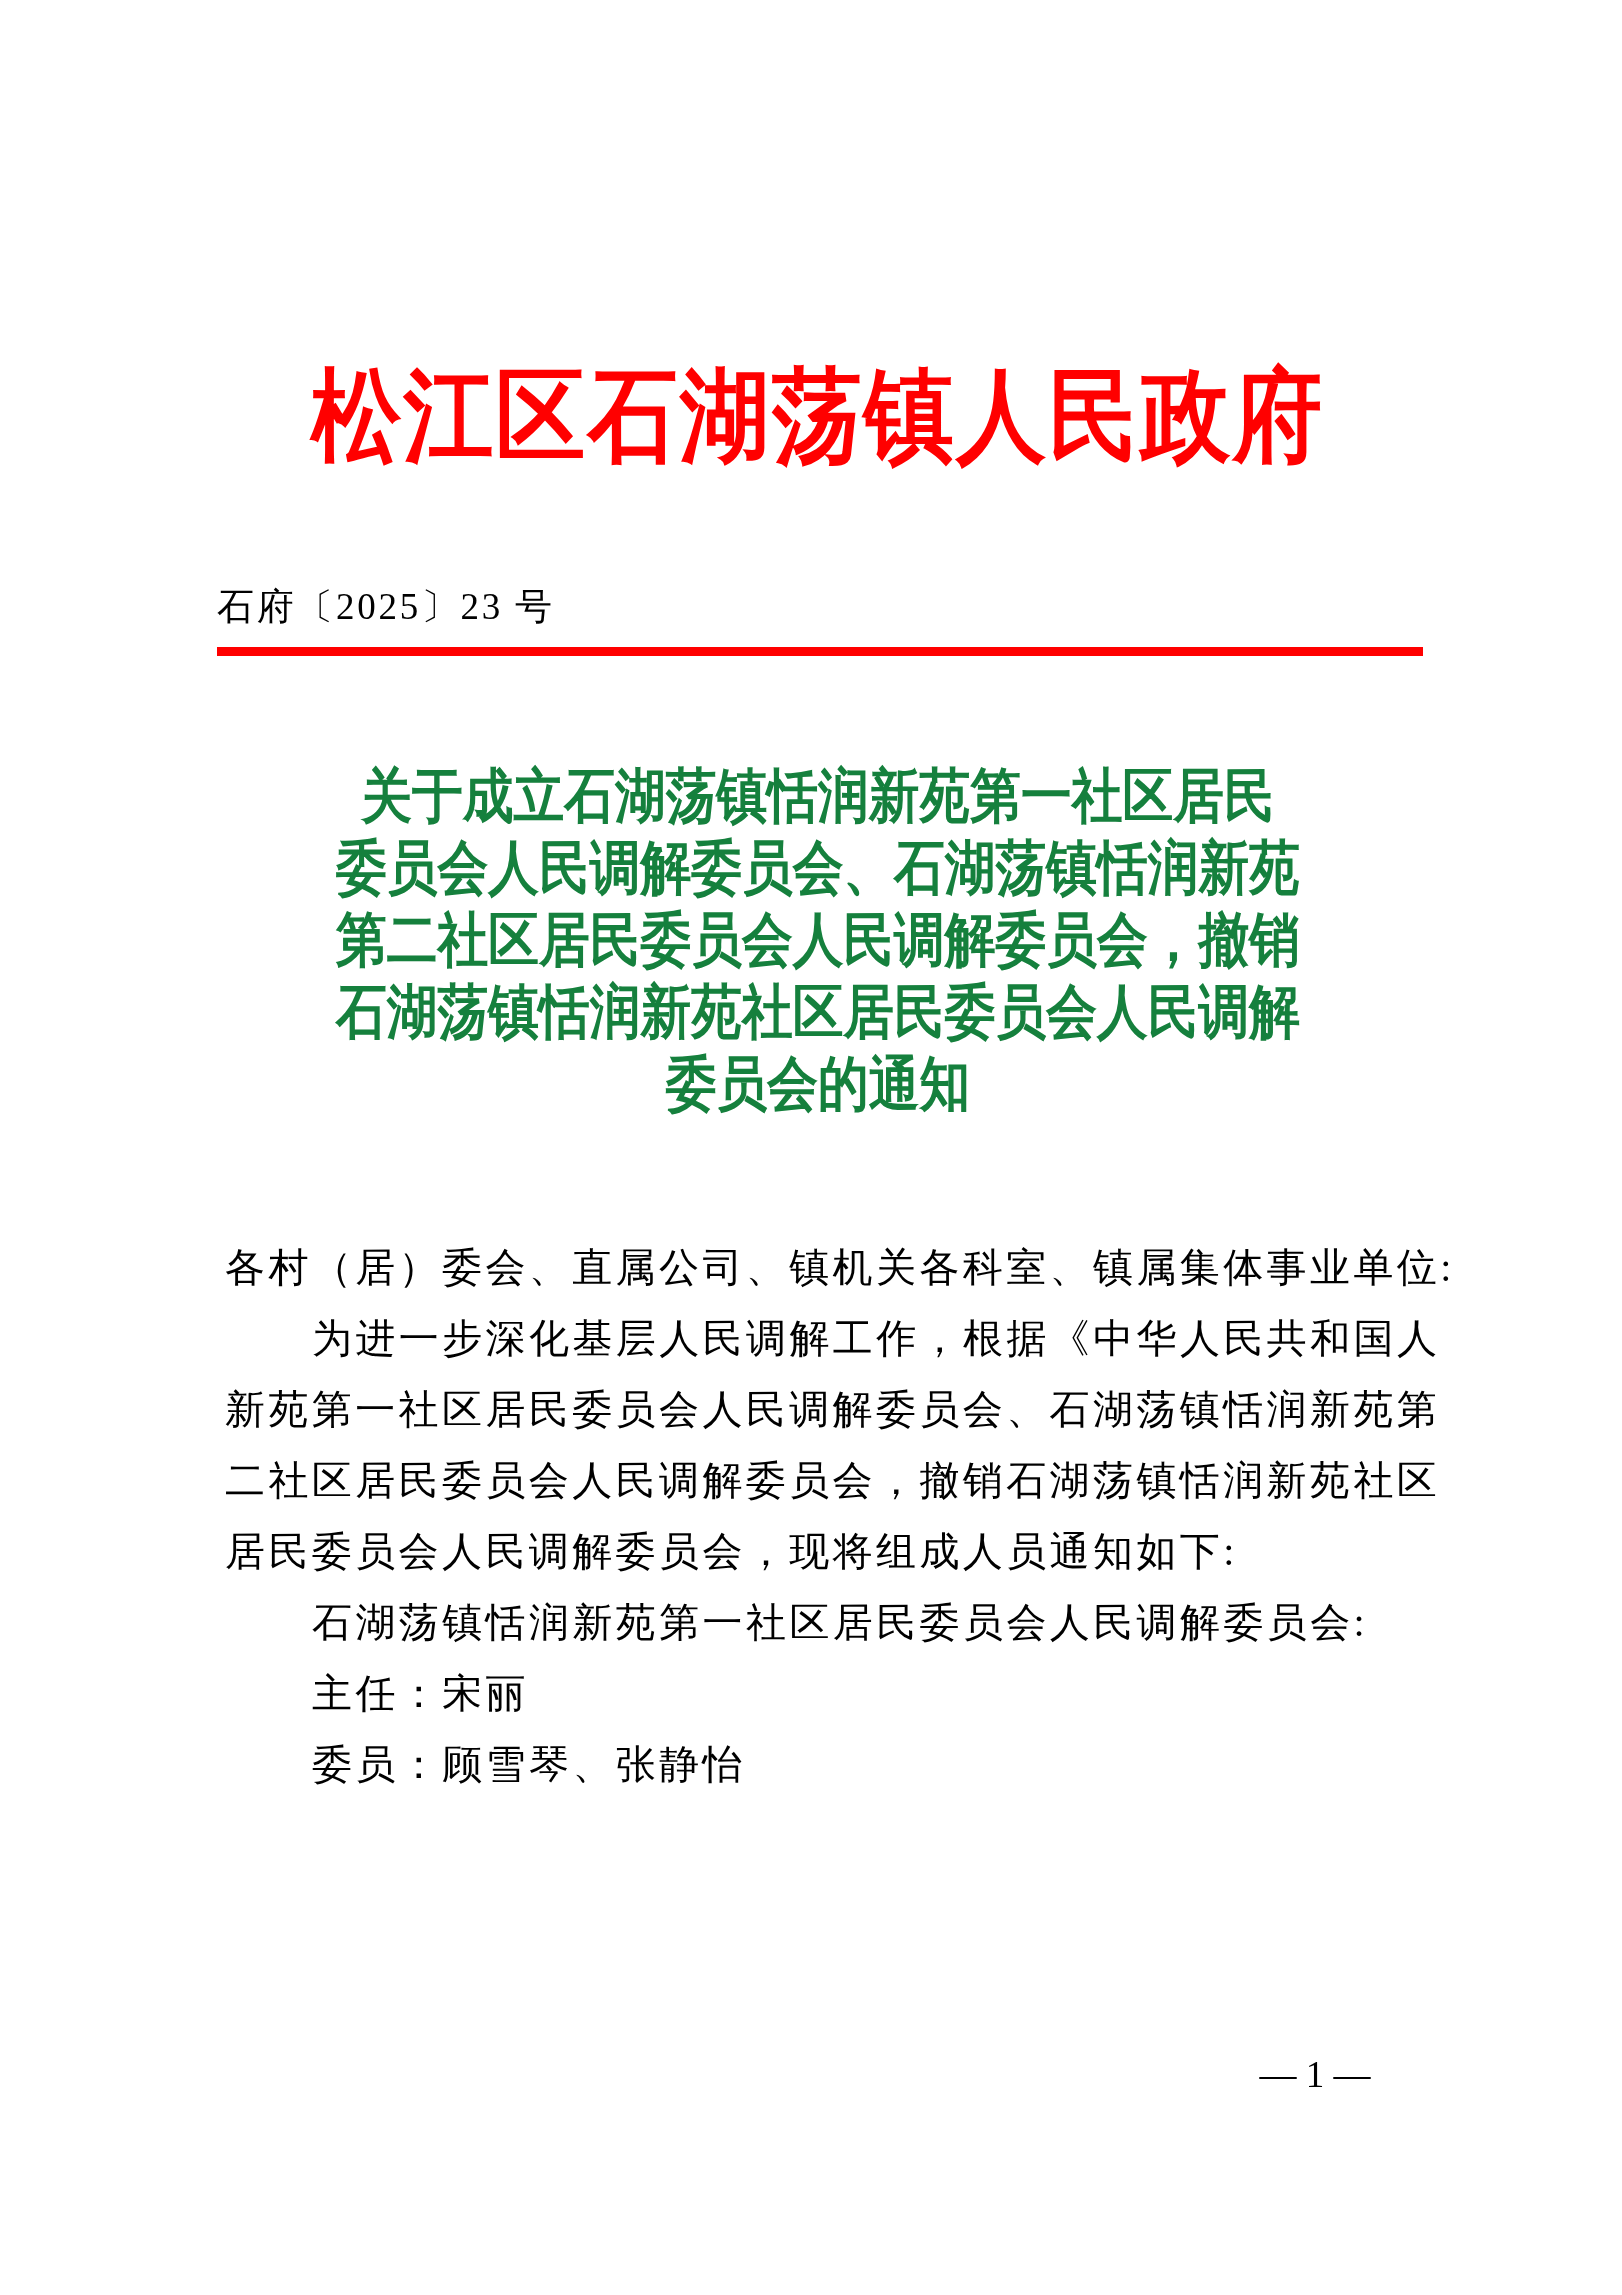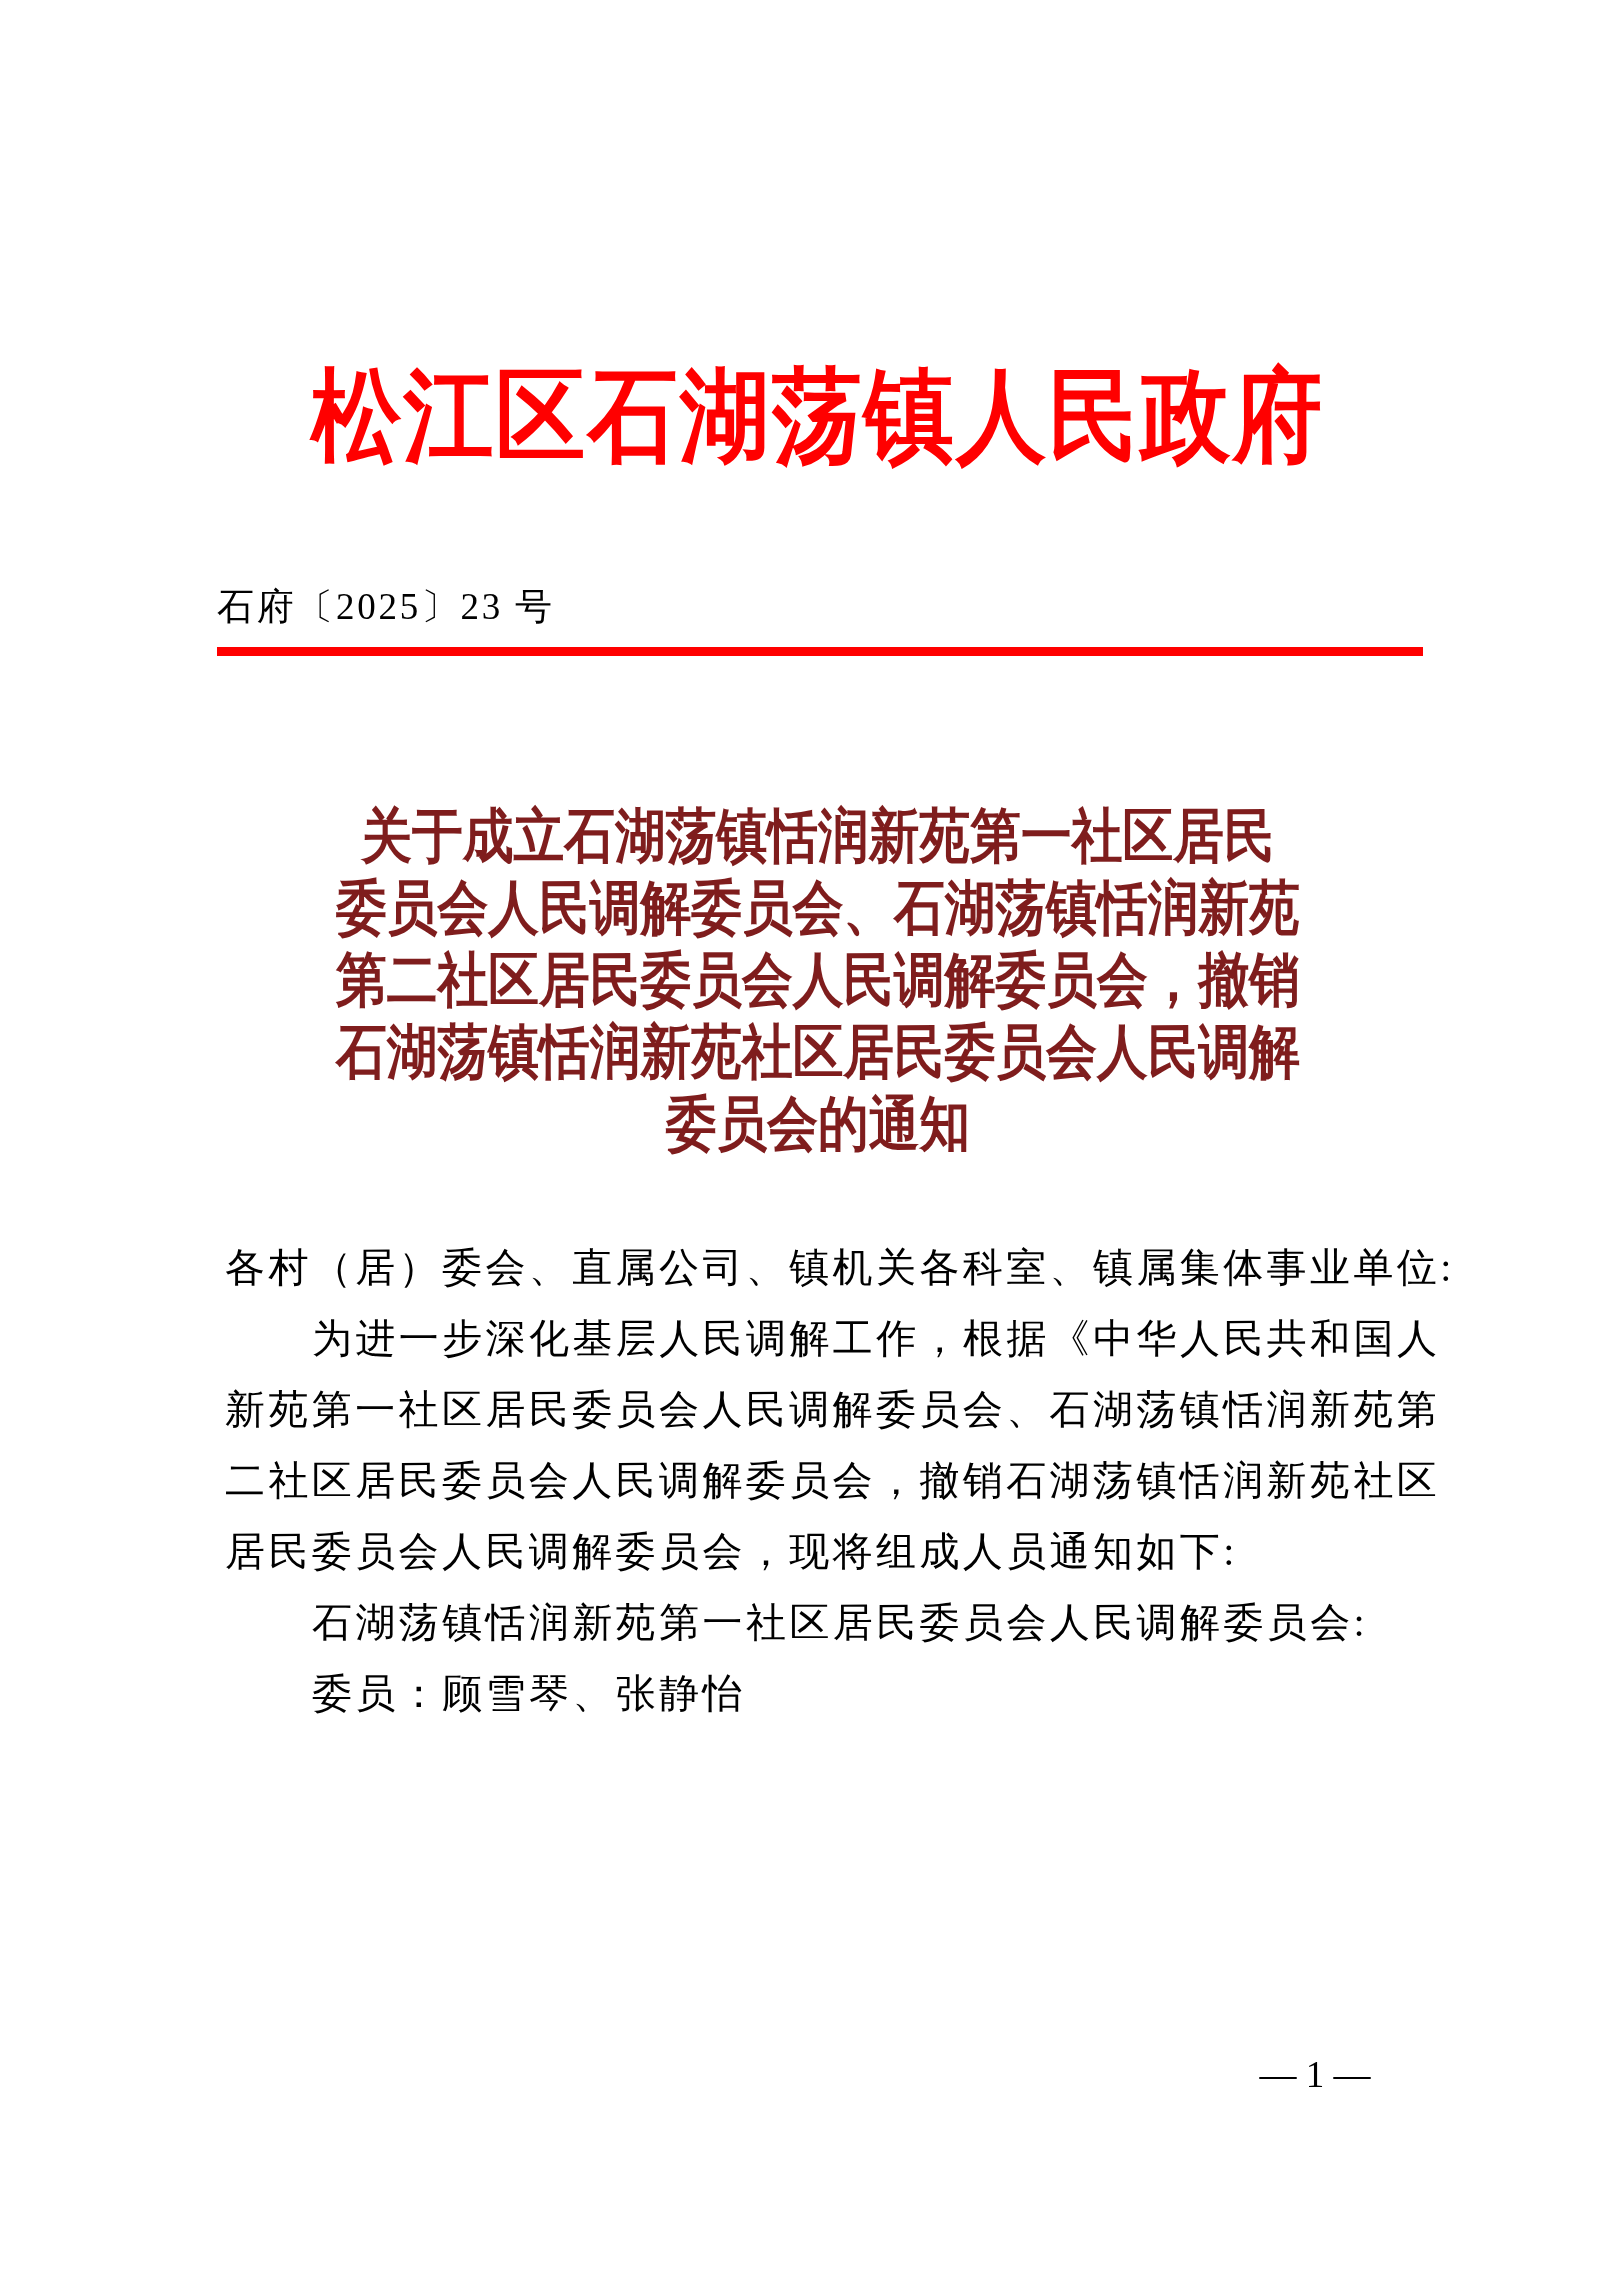--- a/index.html
+++ b/index.html
@@ -49,26 +49,25 @@
       width: 1206px;
       height: 8.9px;
       background: #ff0000;
     }
     .notice-title {
       position: absolute;
       left: 225px;
       top: 760px;
       width: 1186px;
       text-align: center;
-      font-family: Liberation Mono, monospace;
+      font-family: Liberation Sans, sans-serif;
       font-weight: bold;
       font-size: 59px;
       line-height: 72px;
-      color: #7f1d1d;
-      margin-top: 45px;
+      color: #15803d;
     }
     .notice-title .line {
       display: block;
       white-space: nowrap;
       transform: scaleX(0.86);
       transform-origin: center;
     }
     .body {
       position: absolute;
       left: 225px;
@@ -114,17 +113,18 @@
   <span class="line">委员会的通知</span>
 </div>
 
 <div class="body">
   <span class="line">各村（居）委会、直属公司、镇机关各科室、镇属集体事业单位:</span>
   <span class="line indent">为进一步深化基层人民调解工作，根据《中华人民共和国人</span>
   <span class="line">新苑第一社区居民委员会人民调解委员会、石湖荡镇恬润新苑第</span>
   <span class="line">二社区居民委员会人民调解委员会，撤销石湖荡镇恬润新苑社区</span>
   <span class="line">居民委员会人民调解委员会，现将组成人员通知如下:</span>
   <span class="line indent">石湖荡镇恬润新苑第一社区居民委员会人民调解委员会:</span>
+  <span class="line indent">主任：宋丽</span>
   <span class="line indent">委员：顾雪琴、张静怡</span>
 </div>
 
 <div class="page-number">— 1 —</div>
 
 
 </body></html>

